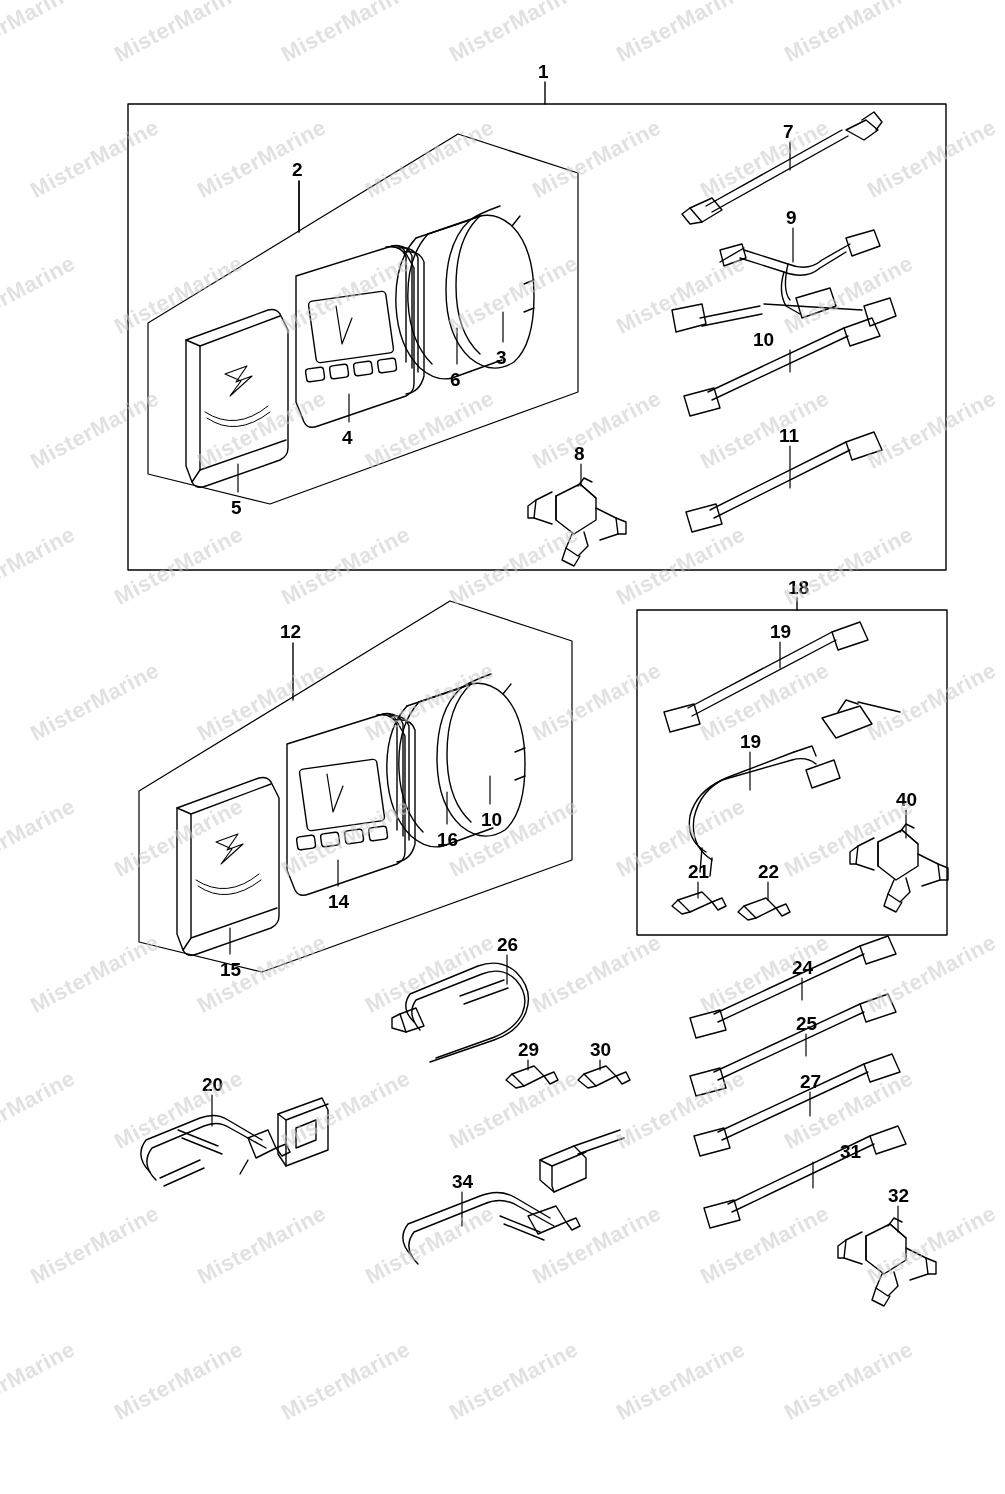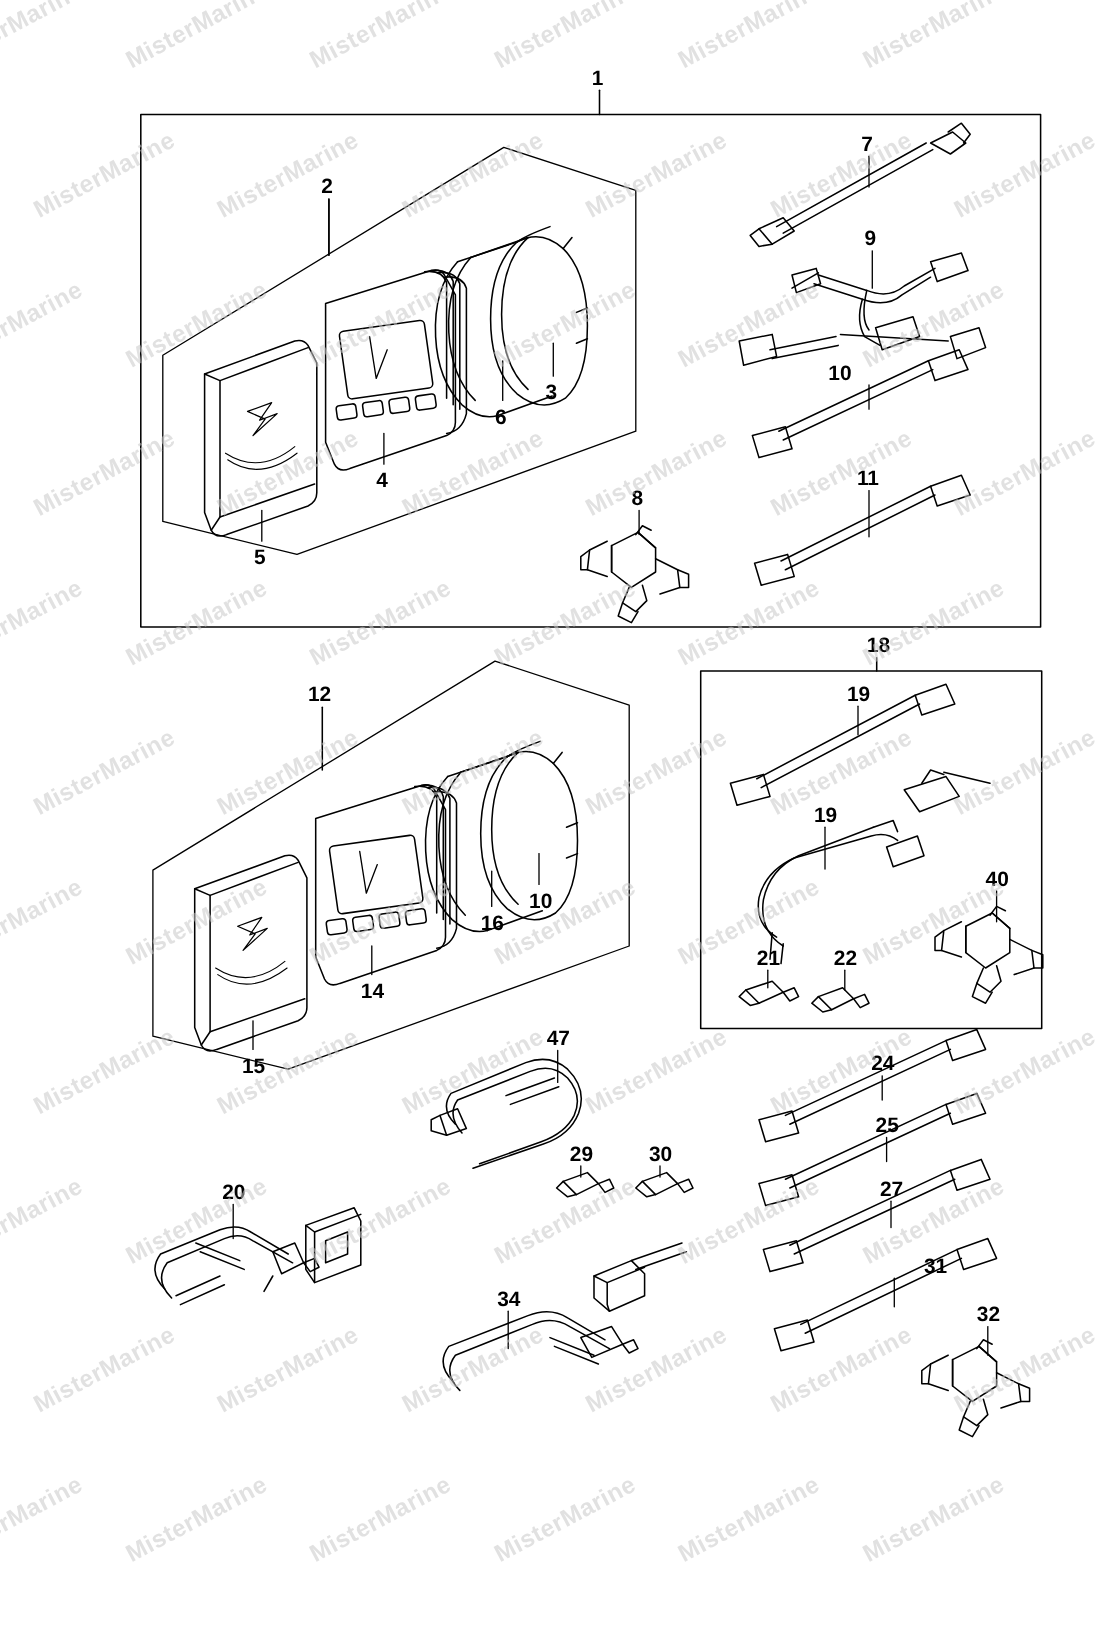--- a/index.html
+++ b/index.html
@@ -438,21 +438,21 @@
     <div class="callout" style="left:437px;top:830px">16</div>
     <div class="callout" style="left:788px;top:578px">18</div>
     <div class="callout" style="left:770px;top:622px">19</div>
     <div class="callout" style="left:740px;top:732px">19</div>
     <div class="callout" style="left:896px;top:790px">40</div>
     <div class="callout" style="left:688px;top:862px">21</div>
     <div class="callout" style="left:758px;top:862px">22</div>
     <div class="callout" style="left:202px;top:1075px">20</div>
     <div class="callout" style="left:792px;top:958px">24</div>
     <div class="callout" style="left:796px;top:1014px">25</div>
-    <div class="callout" style="left:497px;top:935px">47</div>
+    <div class="callout" style="left:497px;top:935px">26</div>
     <div class="callout" style="left:800px;top:1072px">27</div>
     <div class="callout" style="left:452px;top:1172px">34</div>
     <div class="callout" style="left:518px;top:1040px">29</div>
     <div class="callout" style="left:590px;top:1040px">30</div>
     <div class="callout" style="left:840px;top:1142px">31</div>
     <div class="callout" style="left:888px;top:1186px">32</div>
   </div>
 
 
   <div id="watermarks">

